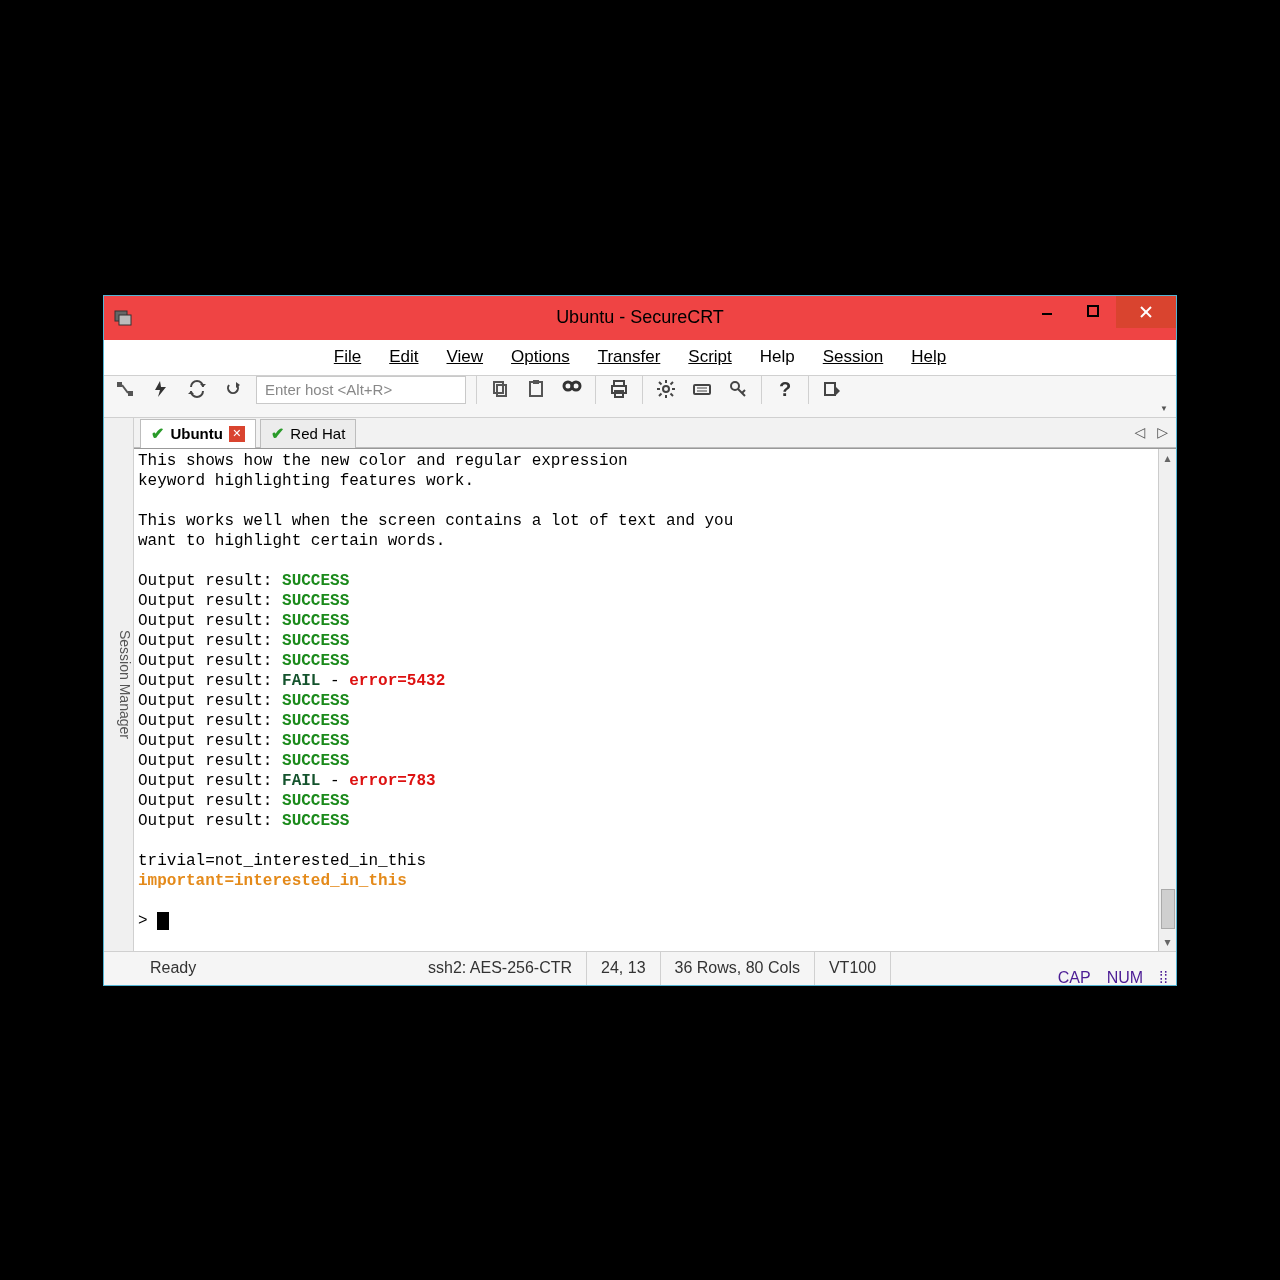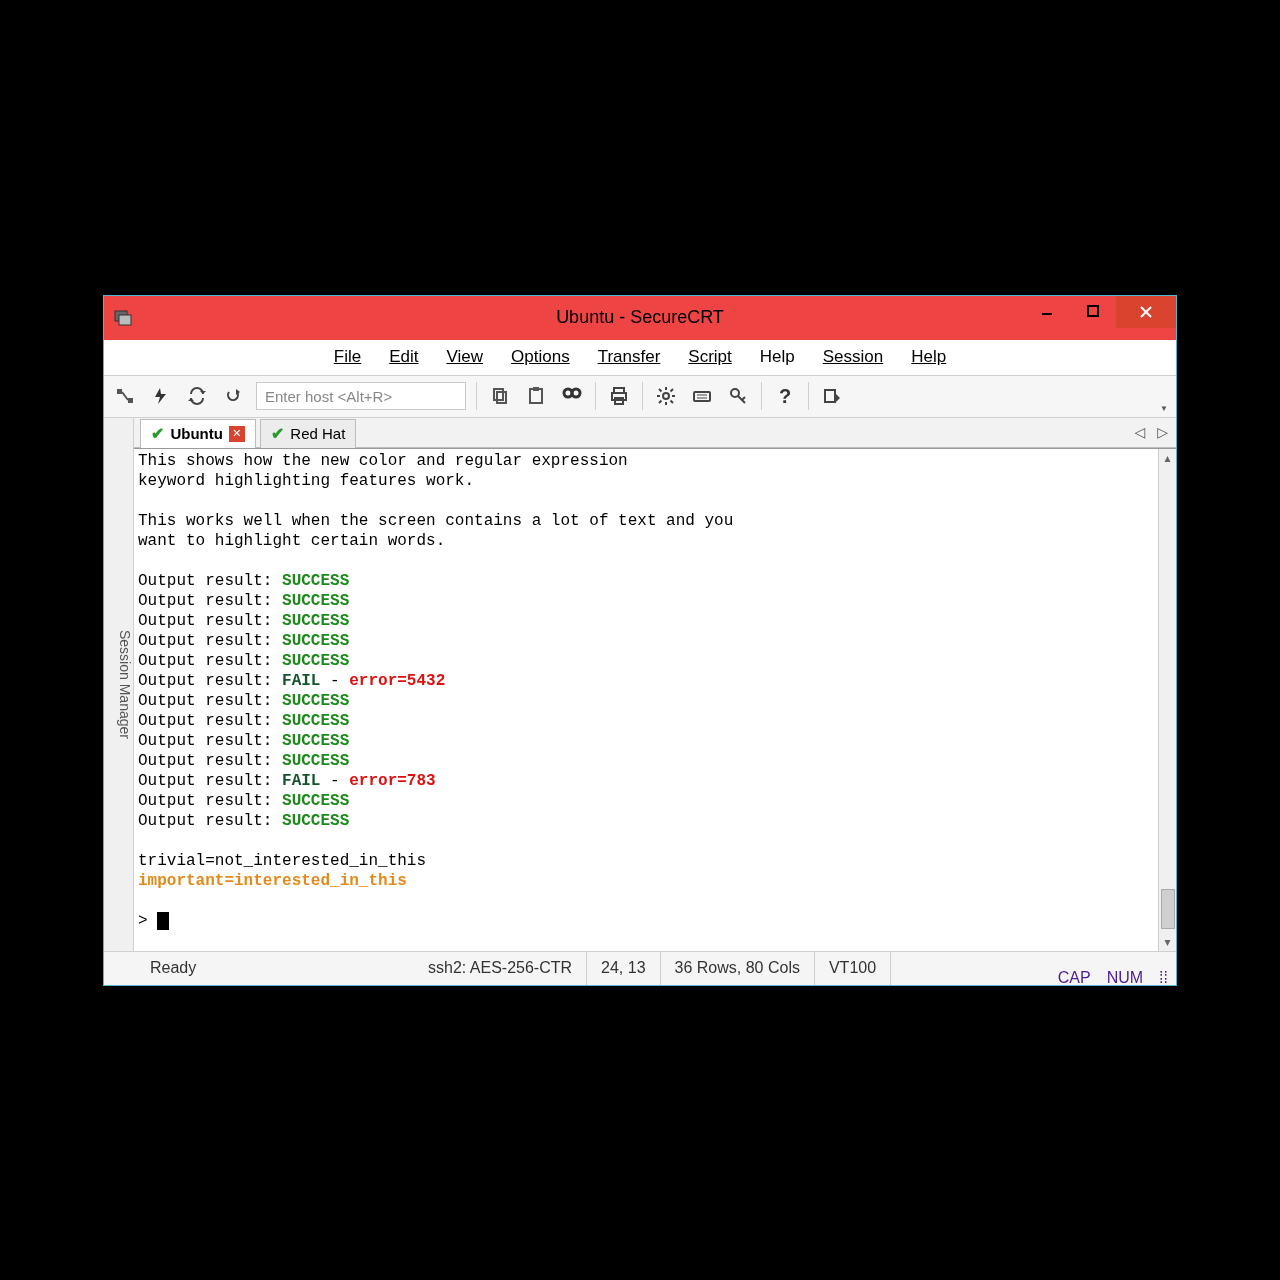--- a/index.html
+++ b/index.html
@@ -83,21 +83,20 @@
     color: #000;
     cursor: default;
   }
   .menu-item .ul { text-decoration: underline; }
   
   .toolbar {
     height: 42px;
     background: #f6f6f6;
     border-bottom: 1px solid #d0d0d0;
     display: flex;
-    align-items: center;
     padding: 0 8px;
     gap: 10px;
     position: relative;
   }
   .tool-btn {
     width: 26px;
     height: 26px;
     display: flex;
     align-items: center;
     justify-content: center;

